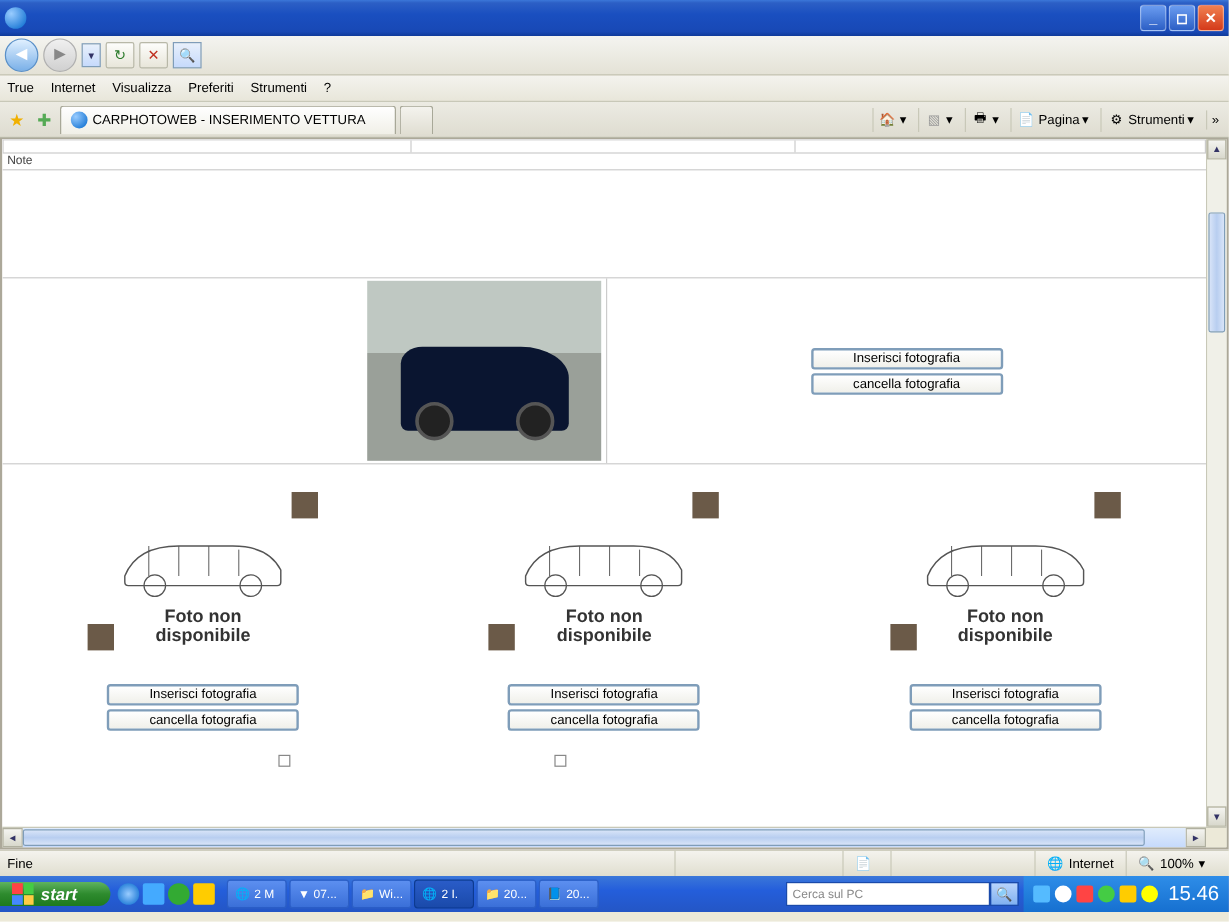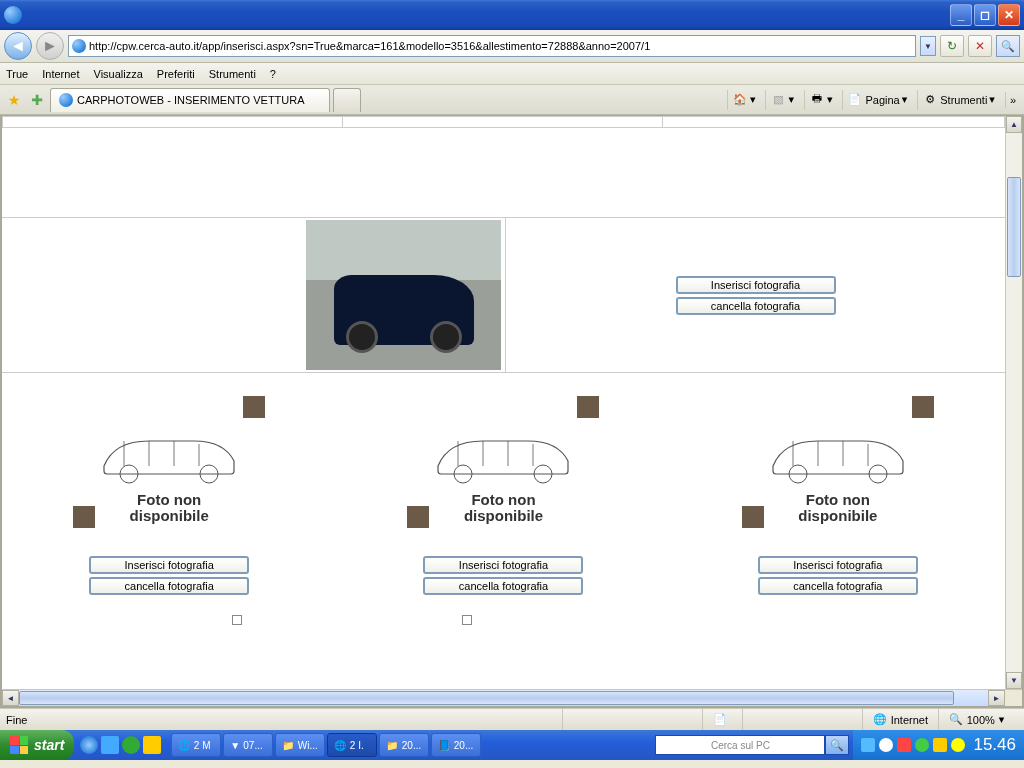--- a/index.html
+++ b/index.html
@@ -81,53 +81,49 @@
 .chkrow { height:10px; display:flex; gap:220px; padding-left: 230px; padding-top:2px;}
 .chkrow .chk { width:10px; height:10px; border:1px solid #888; background:white;}
 
 
 .statusbar { height: 22px; background: linear-gradient(#f4f3ee,#e0decf); border-top:1px solid #c8c8b8; display:flex; align-items:center; font-size:11px; padding:0 6px;}
 .statusbar .cell { border-left:1px solid #c8c8b8; padding:0 10px; height:100%; display:flex; align-items:center; gap:4px;}
 .statusbar .zone { margin-left:auto;}
 
 
 .taskbar { height: 30px; background: linear-gradient(to bottom,#3b77d9,#245edb 40%,#2456c5); display:flex; align-items:center; color:white; font-size:11px;}
-.startbtn { height:30px; padding: 0 10px 0 10px; background: linear-gradient(to bottom,#5fb35f,#2e8b2e 50%,#1e7a1e); border-radius: 0 12px 12px 0; display:flex; align-items:center; gap:6px; font-weight:bold; font-style:italic; font-size:14px;}
+.startbtn { height:20px; padding: 0 28px 0 10px; background: linear-gradient(to bottom,#5fb35f,#2e8b2e 50%,#1e7a1e); border-radius: 0 12px 12px 0; display:flex; align-items:center; gap:6px; font-weight:bold; font-style:italic; font-size:14px;}
 .startbtn .logo { width:18px; height:18px; display:grid; grid-template-columns:1fr 1fr; grid-template-rows:1fr 1fr; gap:1px;}
 .startbtn .logo div:nth-child(1){background:#f44;} .startbtn .logo div:nth-child(2){background:#4c4;} .startbtn .logo div:nth-child(3){background:#48f;} .startbtn .logo div:nth-child(4){background:#fc4;}
 .ql { display:flex; gap:3px; padding:0 6px; align-items:center;}
 .ql .qi { width:18px; height:18px; border-radius:2px; }
 .tasks { display:flex; gap:2px; padding: 0 4px; flex:1;}
 .taskbtn { height:24px; min-width:50px; padding:0 6px; background: linear-gradient(to bottom,#5c8ff0,#3a6fd8); border:1px solid #2c5fc5; border-radius:3px; display:flex; align-items:center; gap:3px; color:white; font-size:10px; overflow:hidden; white-space:nowrap;}
 .taskbtn.active { background: linear-gradient(to bottom,#2a5cc8,#1a4aaa); border:1px solid #0d3a90; }
-.tasksearch { width:170px; height:20px; background:white; border:1px solid #1a4aaa; display:flex; align-items:center; padding:0 4px; color:#888; font-size:10px;justify-content:center;}
+.tasksearch { width:170px; height:20px; background:white; border:1px solid #1a4aaa; display:flex; align-items:center; padding:0 4px; color:#888; font-size:10px;}
 .tasksearchbtn { width:24px; height:20px; background: linear-gradient(#b8d4fc,#80b0f0); border:1px solid #1a4aaa; display:flex; align-items:center; justify-content:center;}
 .tray { background: linear-gradient(to bottom,#2e8de8,#1670d0); height:30px; padding:0 8px; display:flex; align-items:center; gap:4px; margin-left:4px;}
 .tray .ti { width:14px; height:14px; }
 .clock { color:white; font-size:17px; margin-left:4px;}
 </style>
 </head>
 <body>
 
 <div class="titlebar">
   <span class="ie-icon"></span>
   <div class="wincontrols">
     <div class="winbtn min">_</div>
     <div class="winbtn max">◻</div>
     <div class="winbtn close">✕</div>
   </div>
 </div>
 
 <div class="navbar">
   <div class="navbtn navback">◄</div>
   <div class="navbtn navfwd">►</div>
-  <div class="addrbar">
-    <span class="eicon"></span>
-    <input value="http://cpw.cerca-auto.it/app/inserisci.aspx?sn=True&amp;marca=161&amp;modello=3516&amp;allestimento=72888&amp;anno=2007/1" style="">
-  </div>
   <div class="ddarrow">▼</div>
   <div class="iconbtn" style="color:#2a7a2a;">↻</div>
   <div class="iconbtn" style="color:#c03020;">✕</div>
   <div class="searchgo" style="color:#336;">🔍</div>
 </div>
 
 <div class="menubar">
   <span>True</span>
   <span>Internet</span>
   <span>Visualizza</span>
@@ -154,20 +150,21 @@
   </div>
 </div>
 
 <div class="viewport">
   <div class="page">
     <div class="pgheader">
         <div class="c1"></div>
         <div class="c2"></div>
         <div></div>
       </div>
+    <div class="notelbl">Note</div>
     <div class="notebox"></div>
     <div class="photorow">
       <div class="photocell">
         <div class="carphoto">
             <div class="car"></div>
           </div>
       </div>
       <div class="btncell">
         <div class="wbtn">Inserisci fotografia</div>
         <div class="wbtn">cancella fotografia</div>

